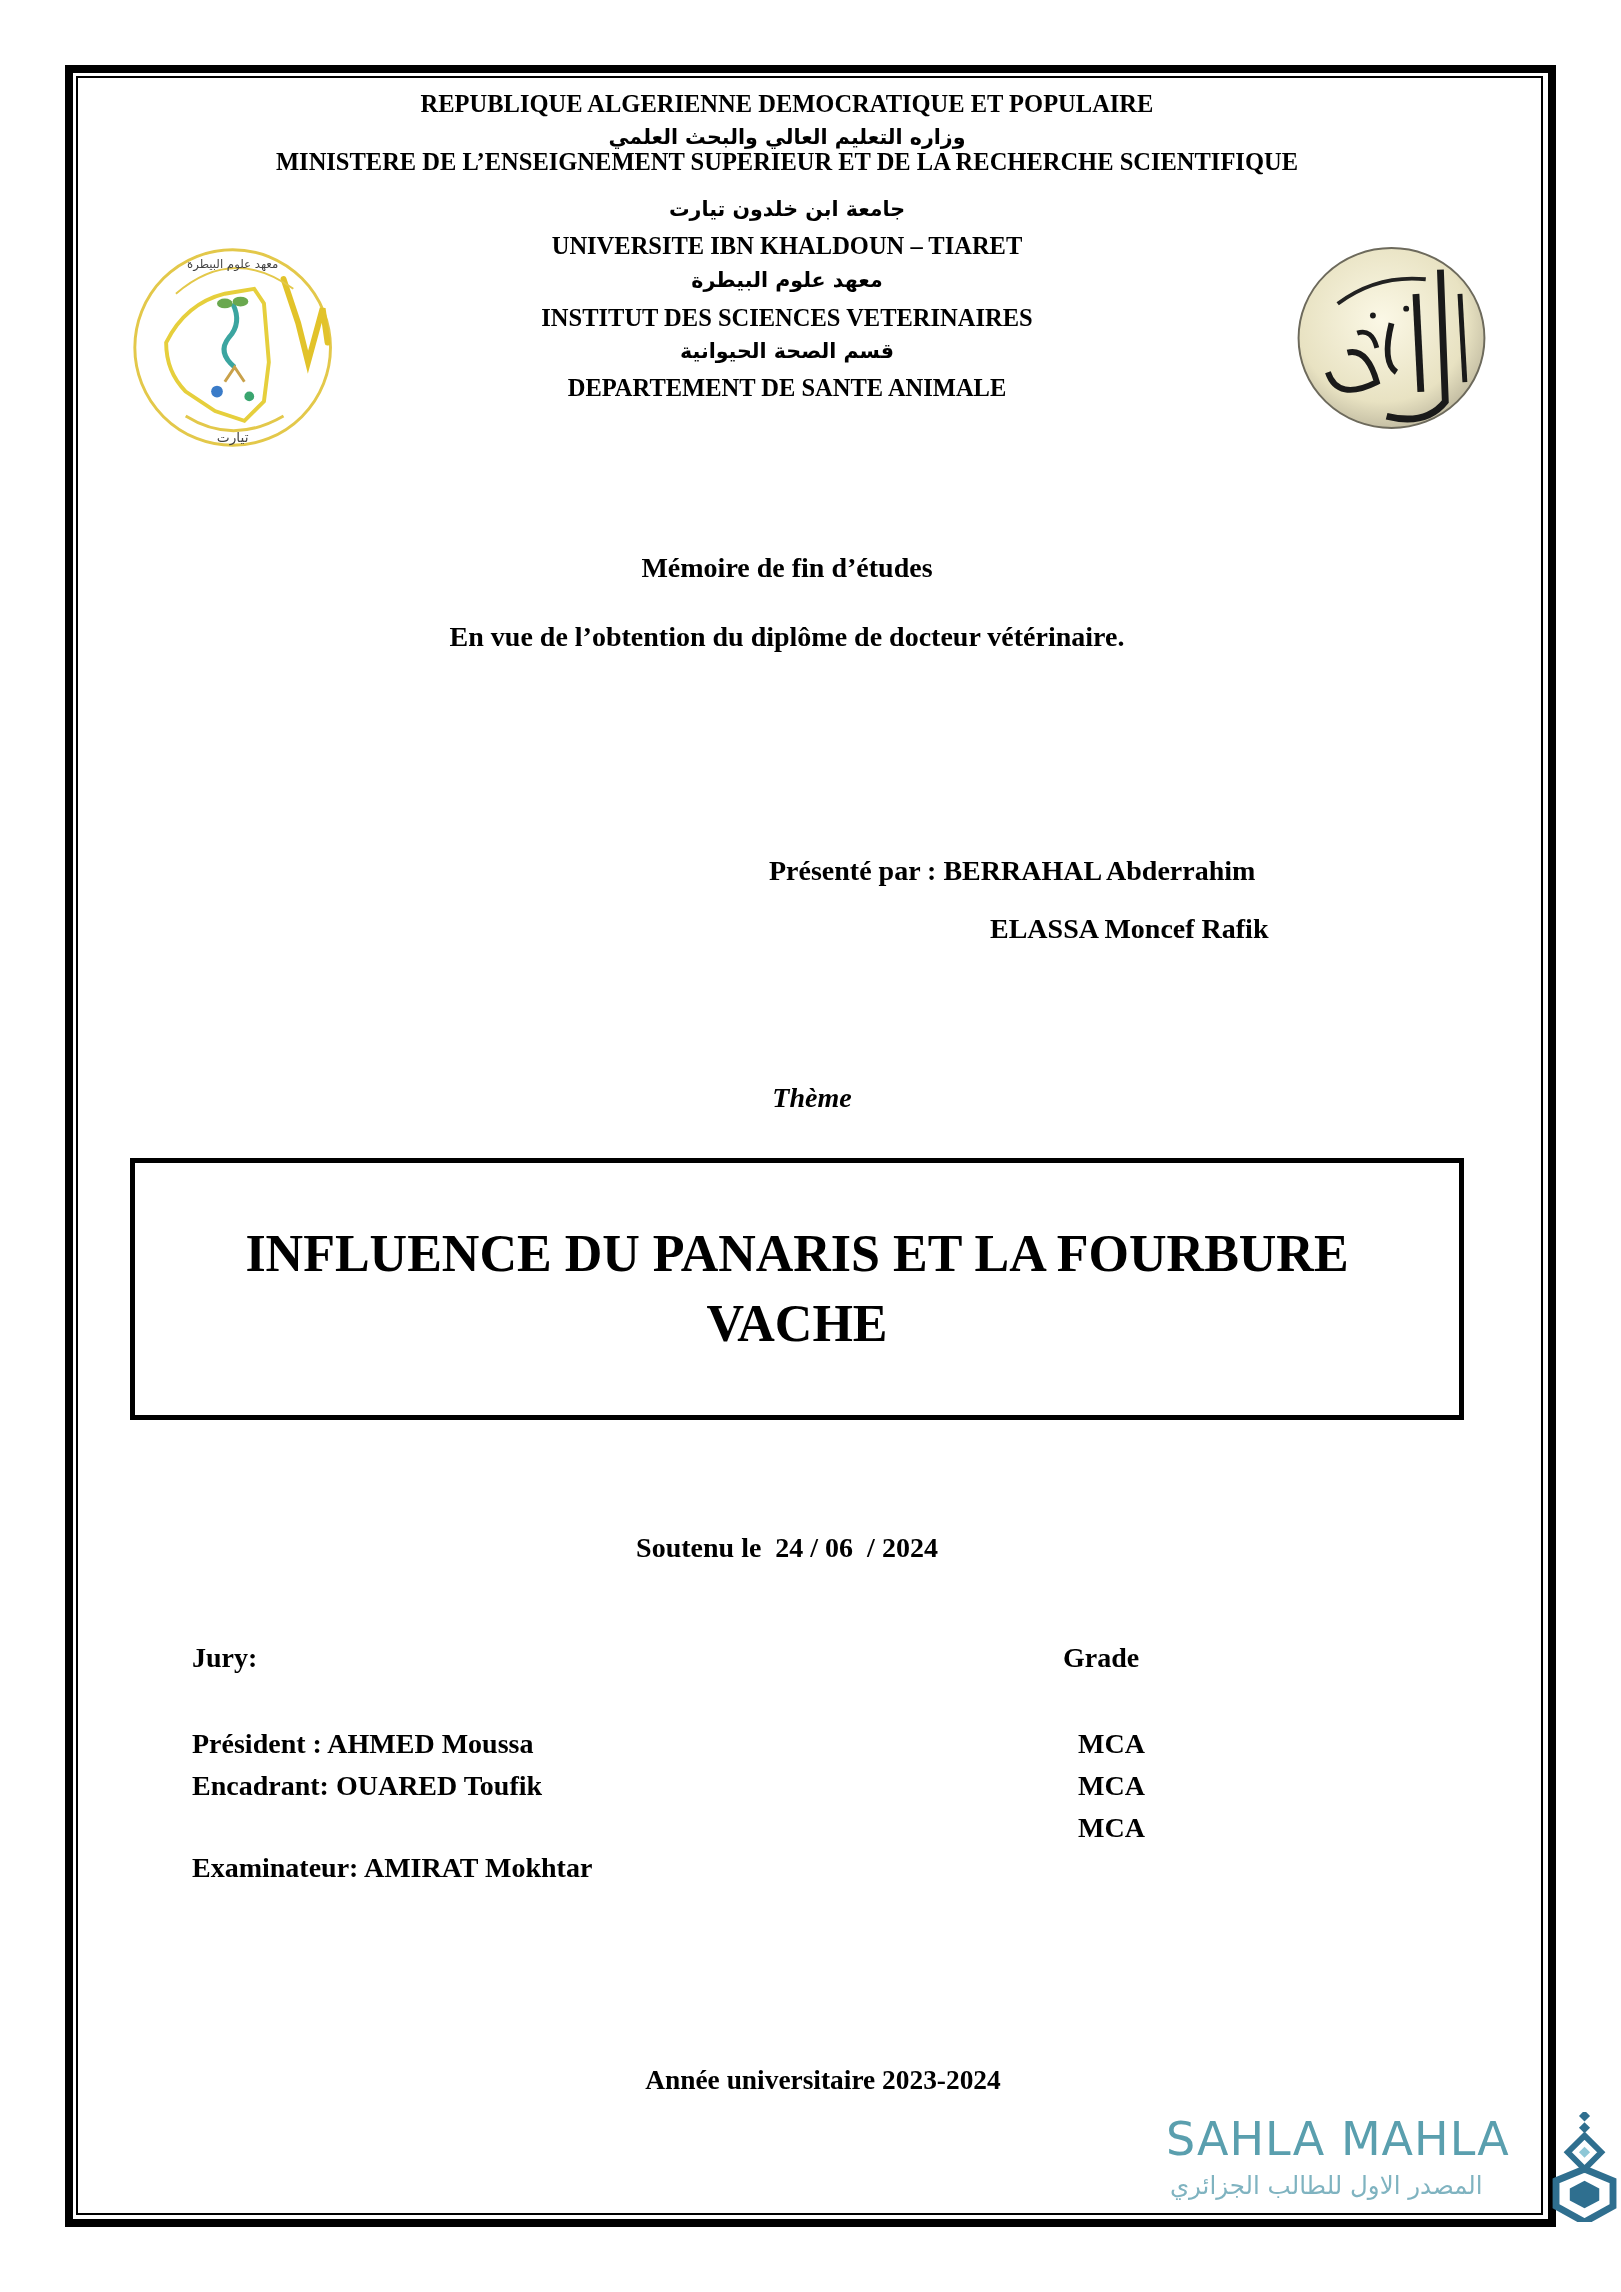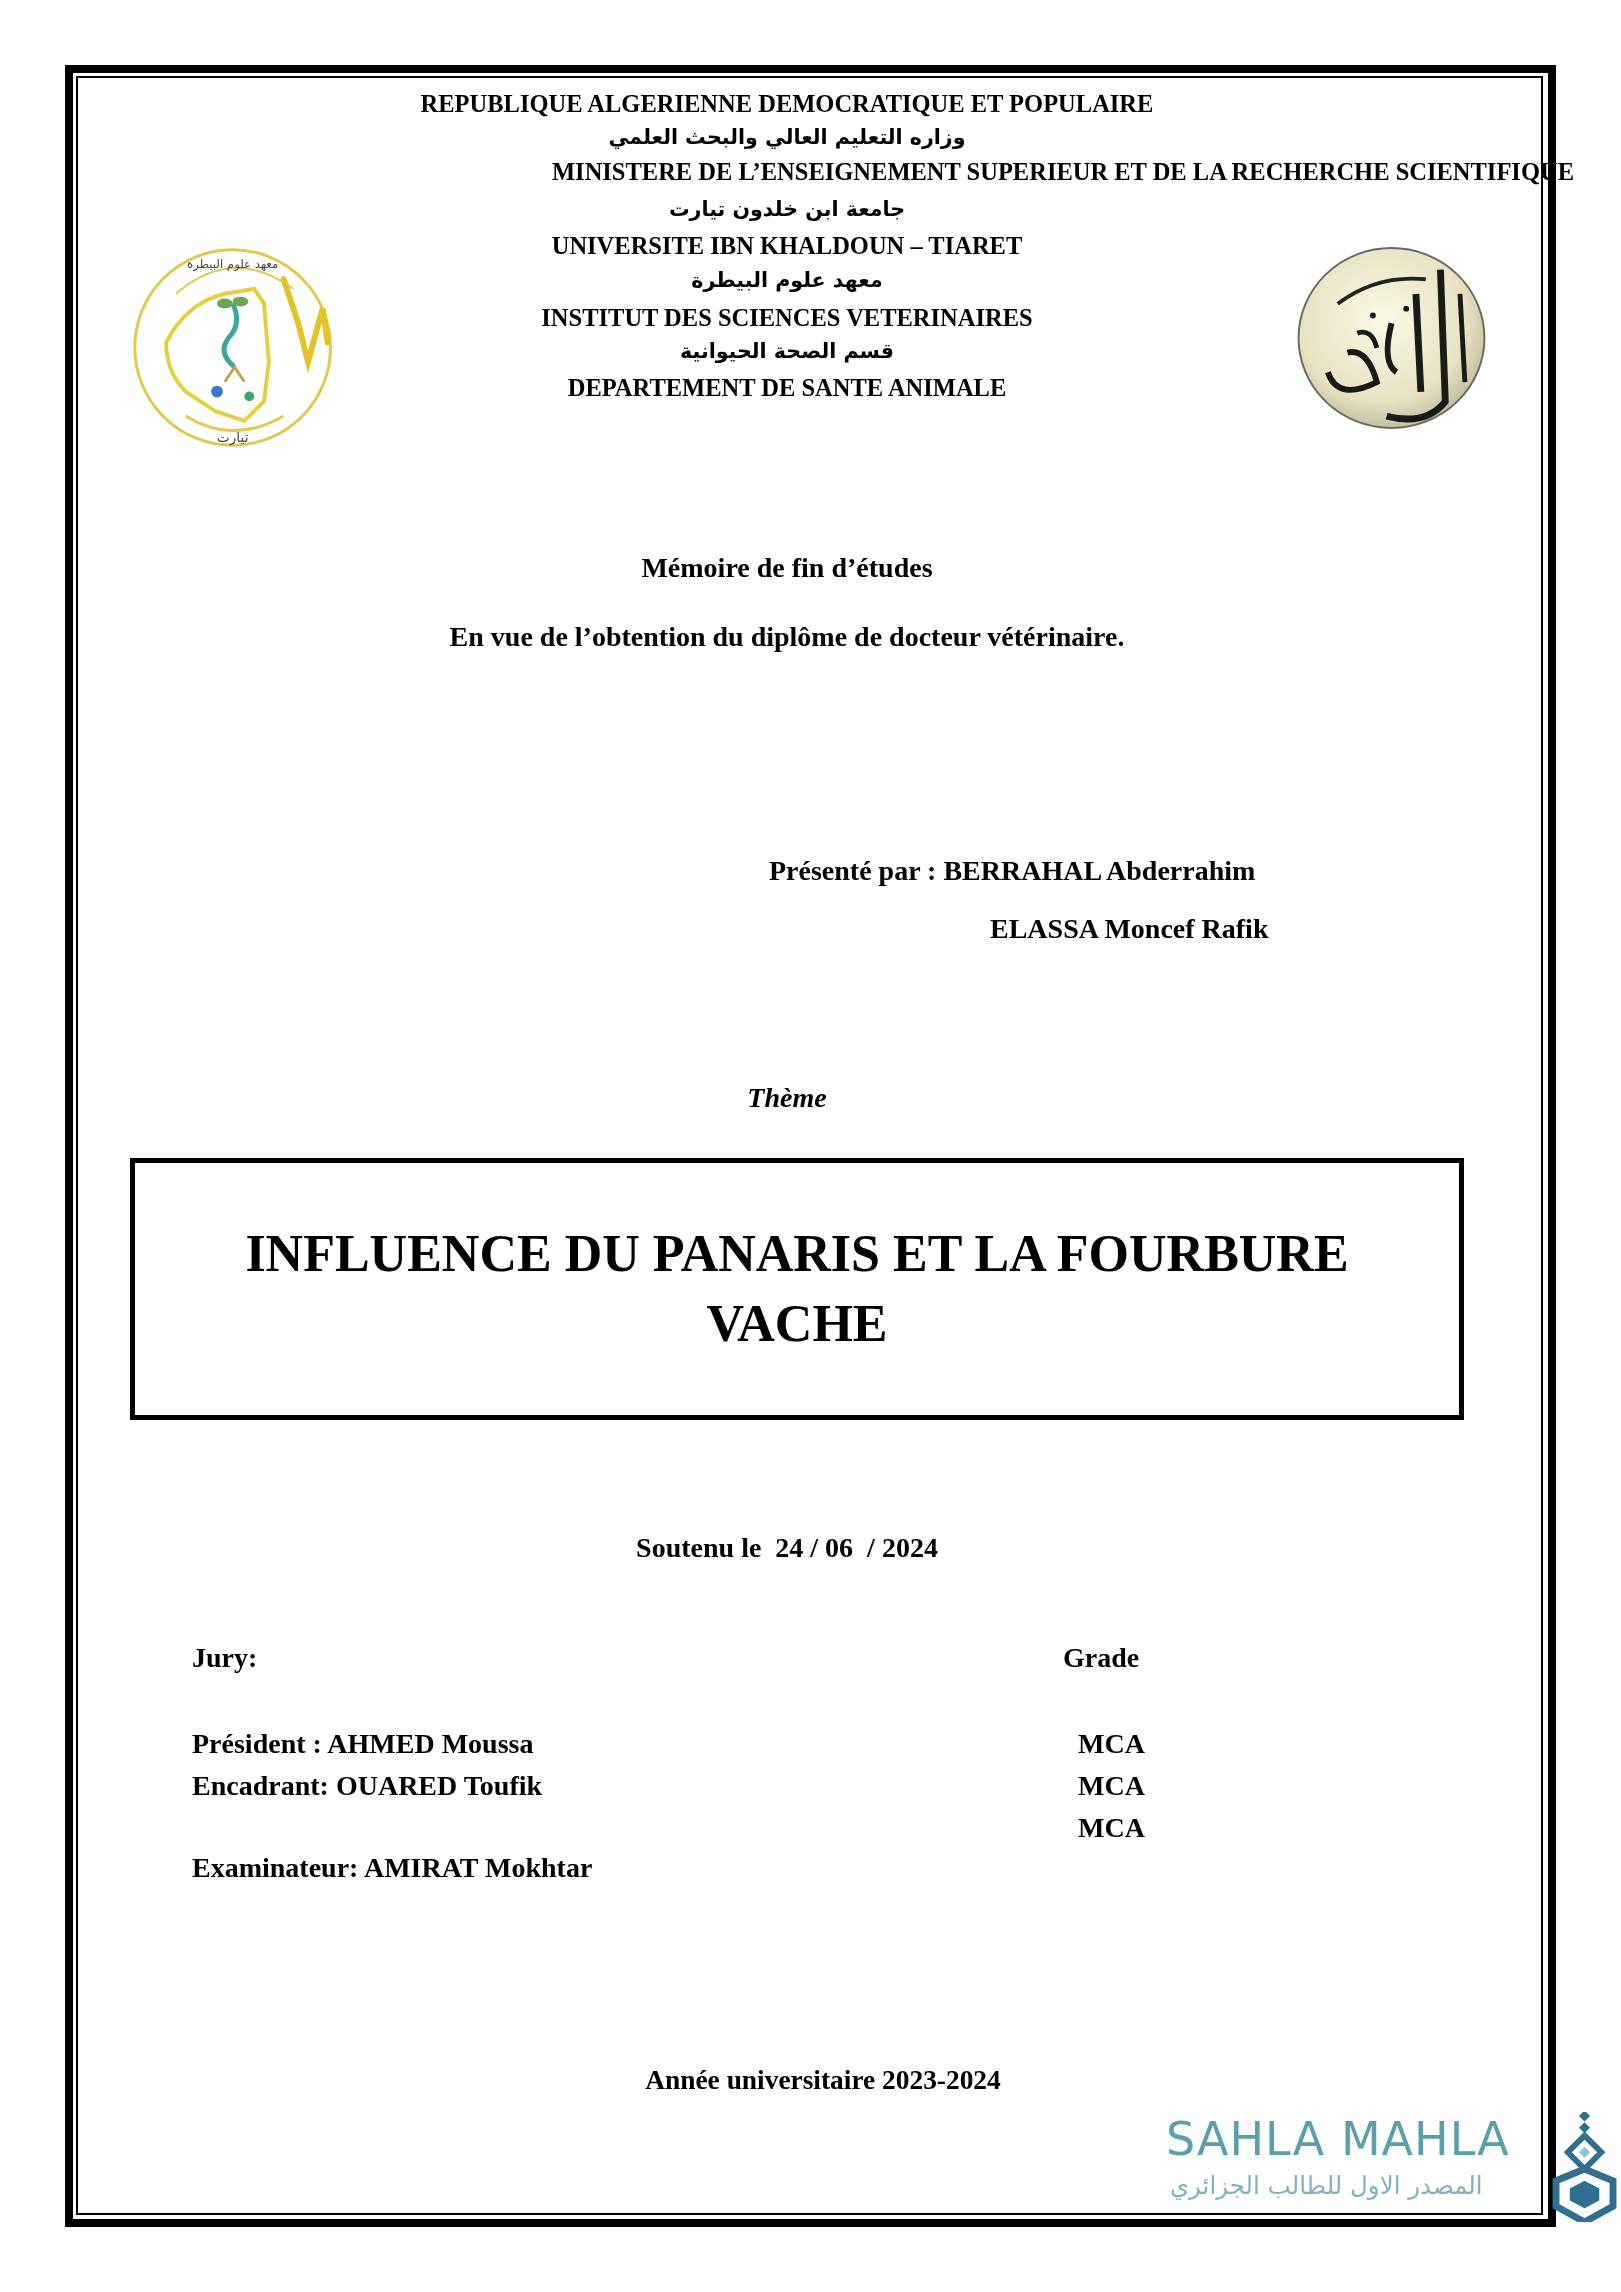--- a/index.html
+++ b/index.html
@@ -13,21 +13,21 @@
 
     .line { position: absolute; left: 0; width: 1574px; text-align: center; font-weight: bold; white-space: nowrap; }
     .hdr { font-size: 24.5px; }
     .ar { font-family: "DejaVu Sans", sans-serif; font-size: 20.6px; direction: rtl; unicode-bidi: plaintext; }
 
     .logo-left { position: absolute; left: 127px; top: 235px; width: 225px; height: 225px; }
     .logo-right { position: absolute; left: 1279px; top: 235px; width: 225px; height: 206px; }
 
     .sub { font-size: 28px; }
     .presenter { position: absolute; font-weight: bold; font-size: 28px; white-space: nowrap; }
-    .theme-label { font-style: italic; font-size: 28px; }
+    .theme-label { font-style: italic; font-size: 28px; padding-left: 25px; }
 
     .title-box { position: absolute; left: 130px; top: 1158px; width: 1334px; height: 262px;
       box-sizing: border-box; border: 5.9px solid #000; display: flex; flex-direction: column;
       justify-content: center; align-items: center; }
     .title-line { font-weight: bold; font-size: 52px; line-height: 70px; text-align: center; white-space: nowrap; }
 
     .jury { position: absolute; font-weight: bold; font-size: 28px; white-space: nowrap; }
 
     .watermark { position: absolute; left: 1166px; top: 2112px; width: 455px; height: 108px; }
     .wm-text { position: absolute; left: 0; top: 0; font-family: "DejaVu Sans", sans-serif;
@@ -37,21 +37,21 @@
     .wm-logo { position: absolute; left: 384px; top: 0; width: 71px; height: 110px; }
   </style>
 </head>
 <body>
 
 <div class="frame-outer"></div>
 <div class="frame-inner"></div>
 
 <div class="line hdr" style="top:90px;">REPUBLIQUE ALGERIENNE DEMOCRATIQUE ET POPULAIRE</div>
 <div class="line ar" style="top:125px;">وزاره التعليم العالي والبحث العلمي</div>
-<div class="line hdr" style="top:158px;text-align:right;">MINISTERE DE L’ENSEIGNEMENT SUPERIEUR ET DE LA RECHERCHE SCIENTIFIQUE</div>
+<div class="line hdr" style="top:148px;">MINISTERE DE L’ENSEIGNEMENT SUPERIEUR ET DE LA RECHERCHE SCIENTIFIQUE</div>
 <div class="line ar" style="top:197px;">جامعة ابن خلدون تيارت</div>
 <div class="line hdr" style="top:232px;">UNIVERSITE IBN KHALDOUN – TIARET</div>
 <div class="line ar" style="top:268px;">معهد علوم البيطرة</div>
 <div class="line hdr" style="top:304px;">INSTITUT DES SCIENCES VETERINAIRES</div>
 <div class="line ar" style="top:339px;">قسم الصحة الحيوانية</div>
 <div class="line hdr" style="top:374px;">DEPARTEMENT DE SANTE ANIMALE</div>
 
 <div class="logo-left">
   <svg width="225" height="225" viewBox="0 0 230 230">
     <circle cx="108" cy="115" r="100" fill="none" stroke="#e3c84a" stroke-width="3"></circle>

